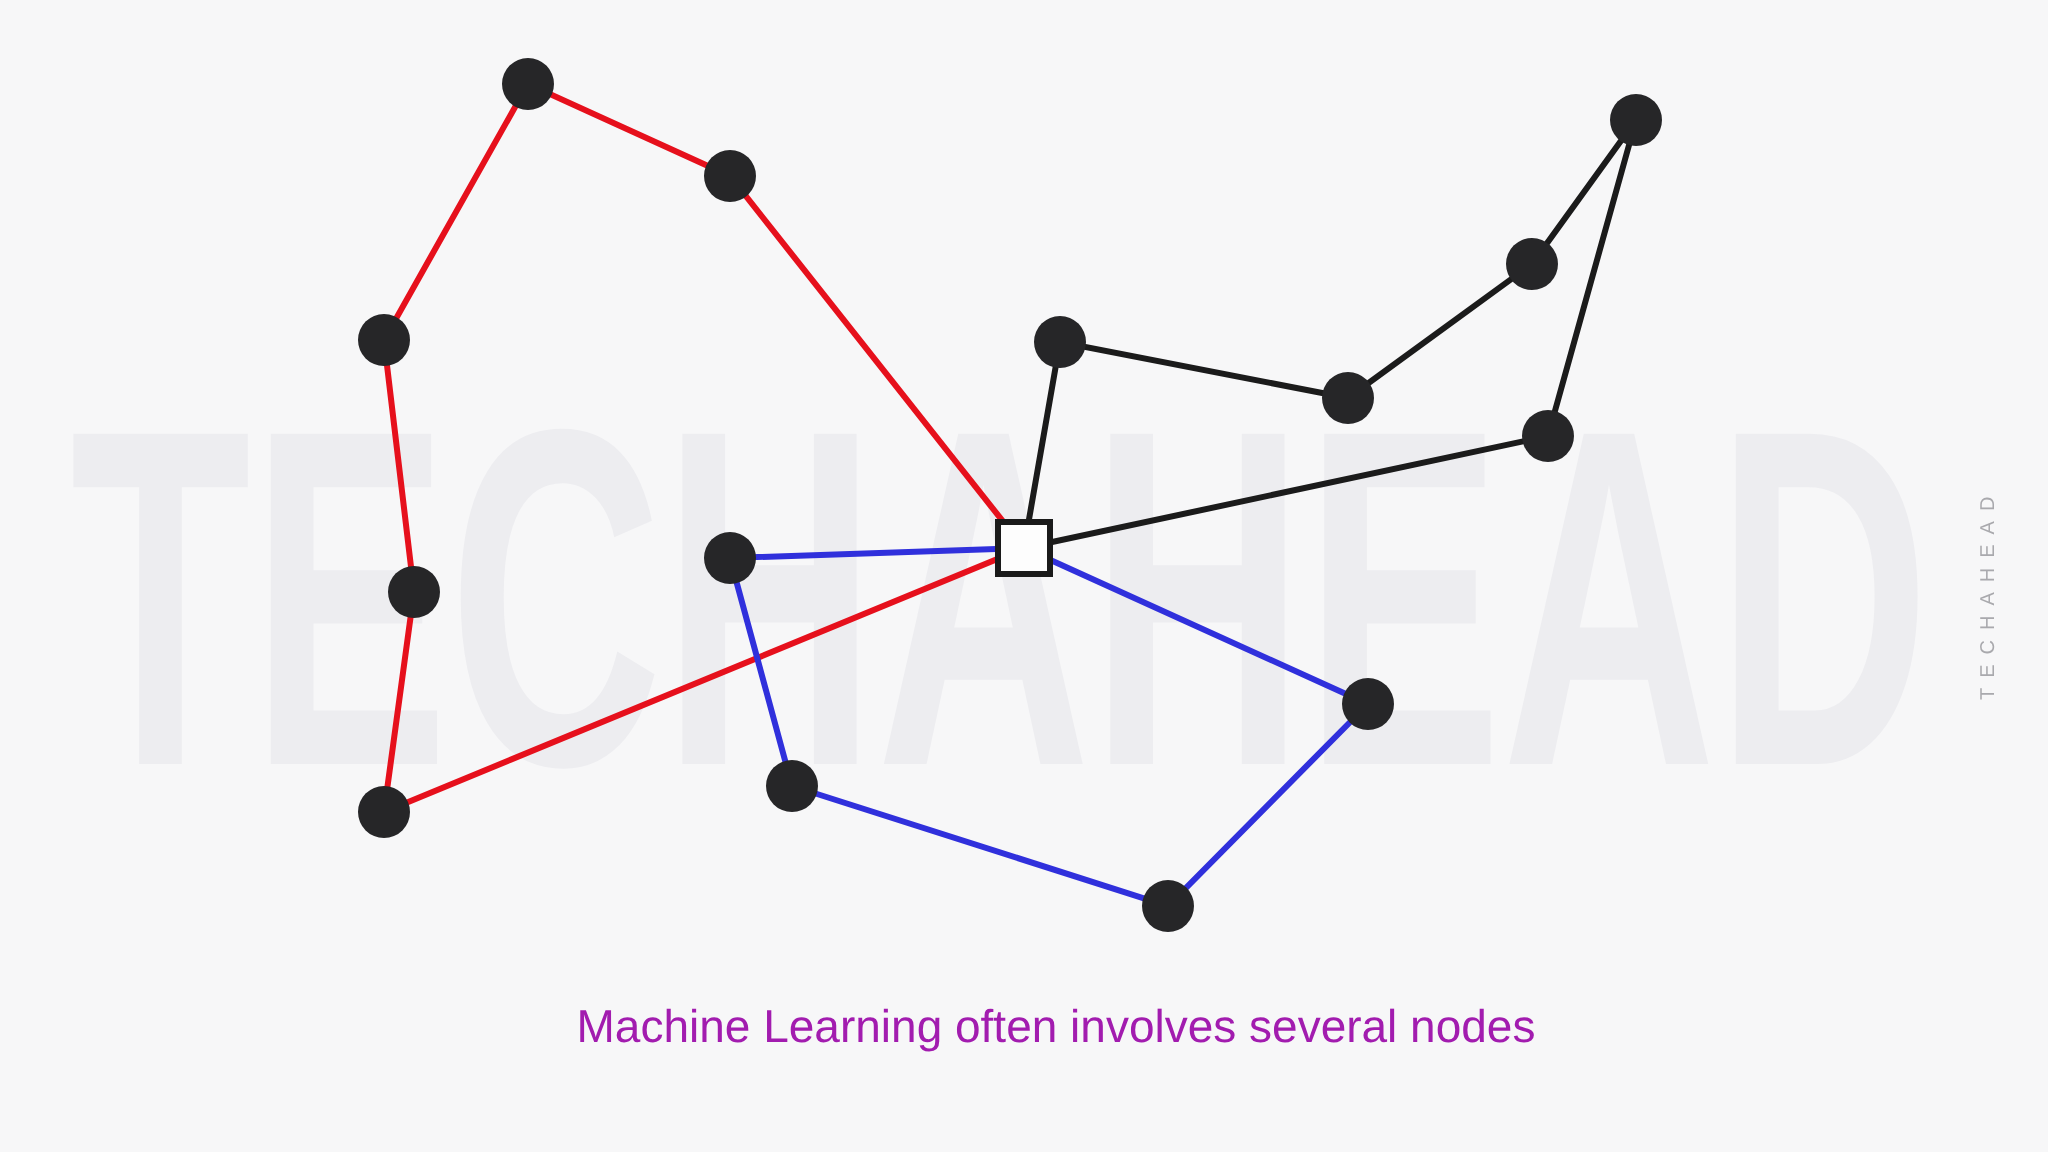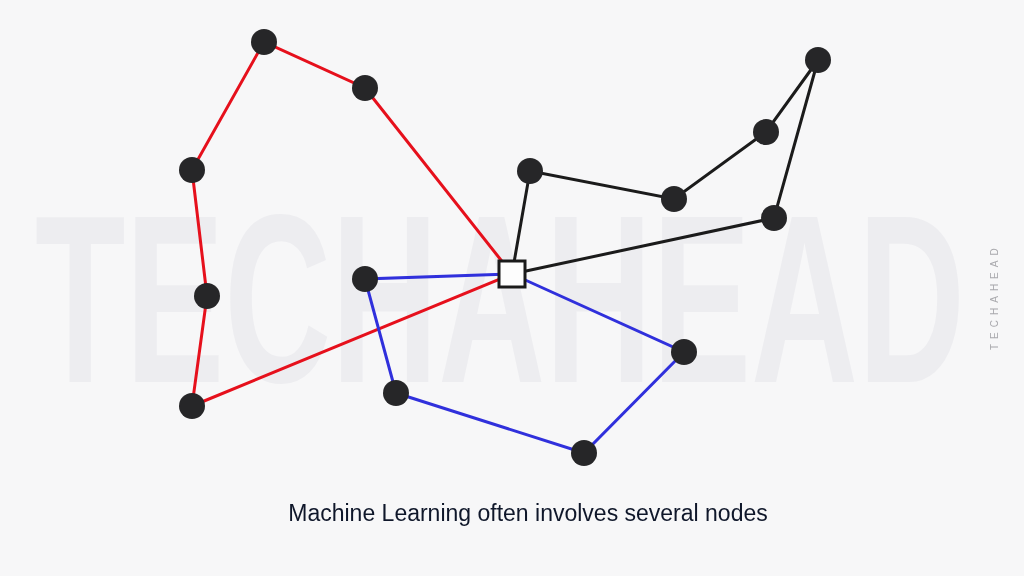--- a/index.html
+++ b/index.html
@@ -61,17 +61,17 @@
       <circle cx="774" cy="218" r="13" fill="#262628"></circle>
       <circle cx="365" cy="279" r="13" fill="#262628"></circle>
       <circle cx="396" cy="393" r="13" fill="#262628"></circle>
       <circle cx="584" cy="453" r="13" fill="#262628"></circle>
       <circle cx="684" cy="352" r="13" fill="#262628"></circle>
       <rect x="499" y="261" width="26" height="26" fill="#fdfdfd" stroke="#1a1a1a" stroke-width="3"></rect>
     </svg>
 
   <div class="side-watermark" style="color: rgb(169, 169, 173);">TECHAHEAD</div>
 
-  <div class="caption" style="color: #0f172a; margin-left: 32px;">
+  <div class="caption" style="color: #a21caf; margin-left: 32px;">
     <div>Machine Learning often involves several nodes</div>
   </div>
 
 </div>
 
 </body></html>

